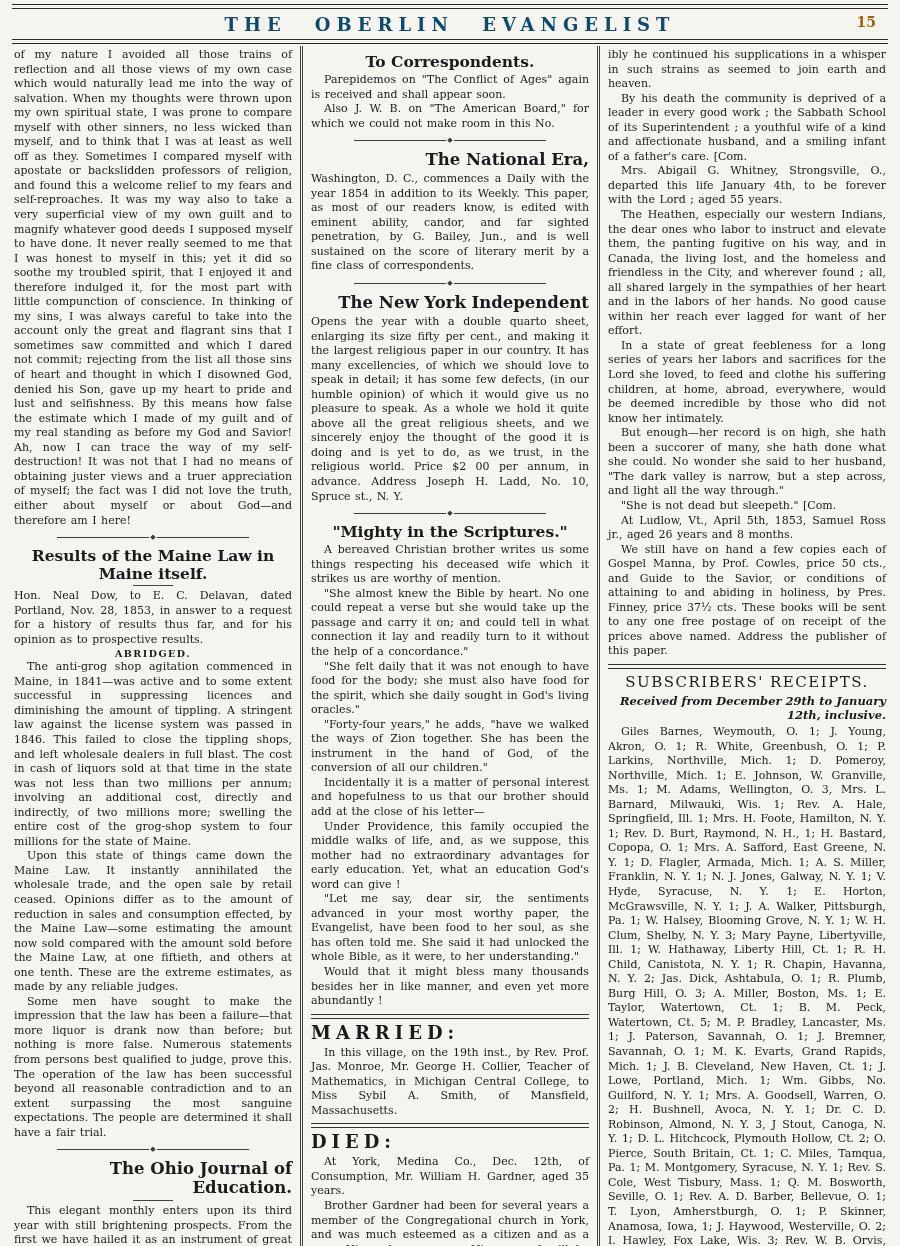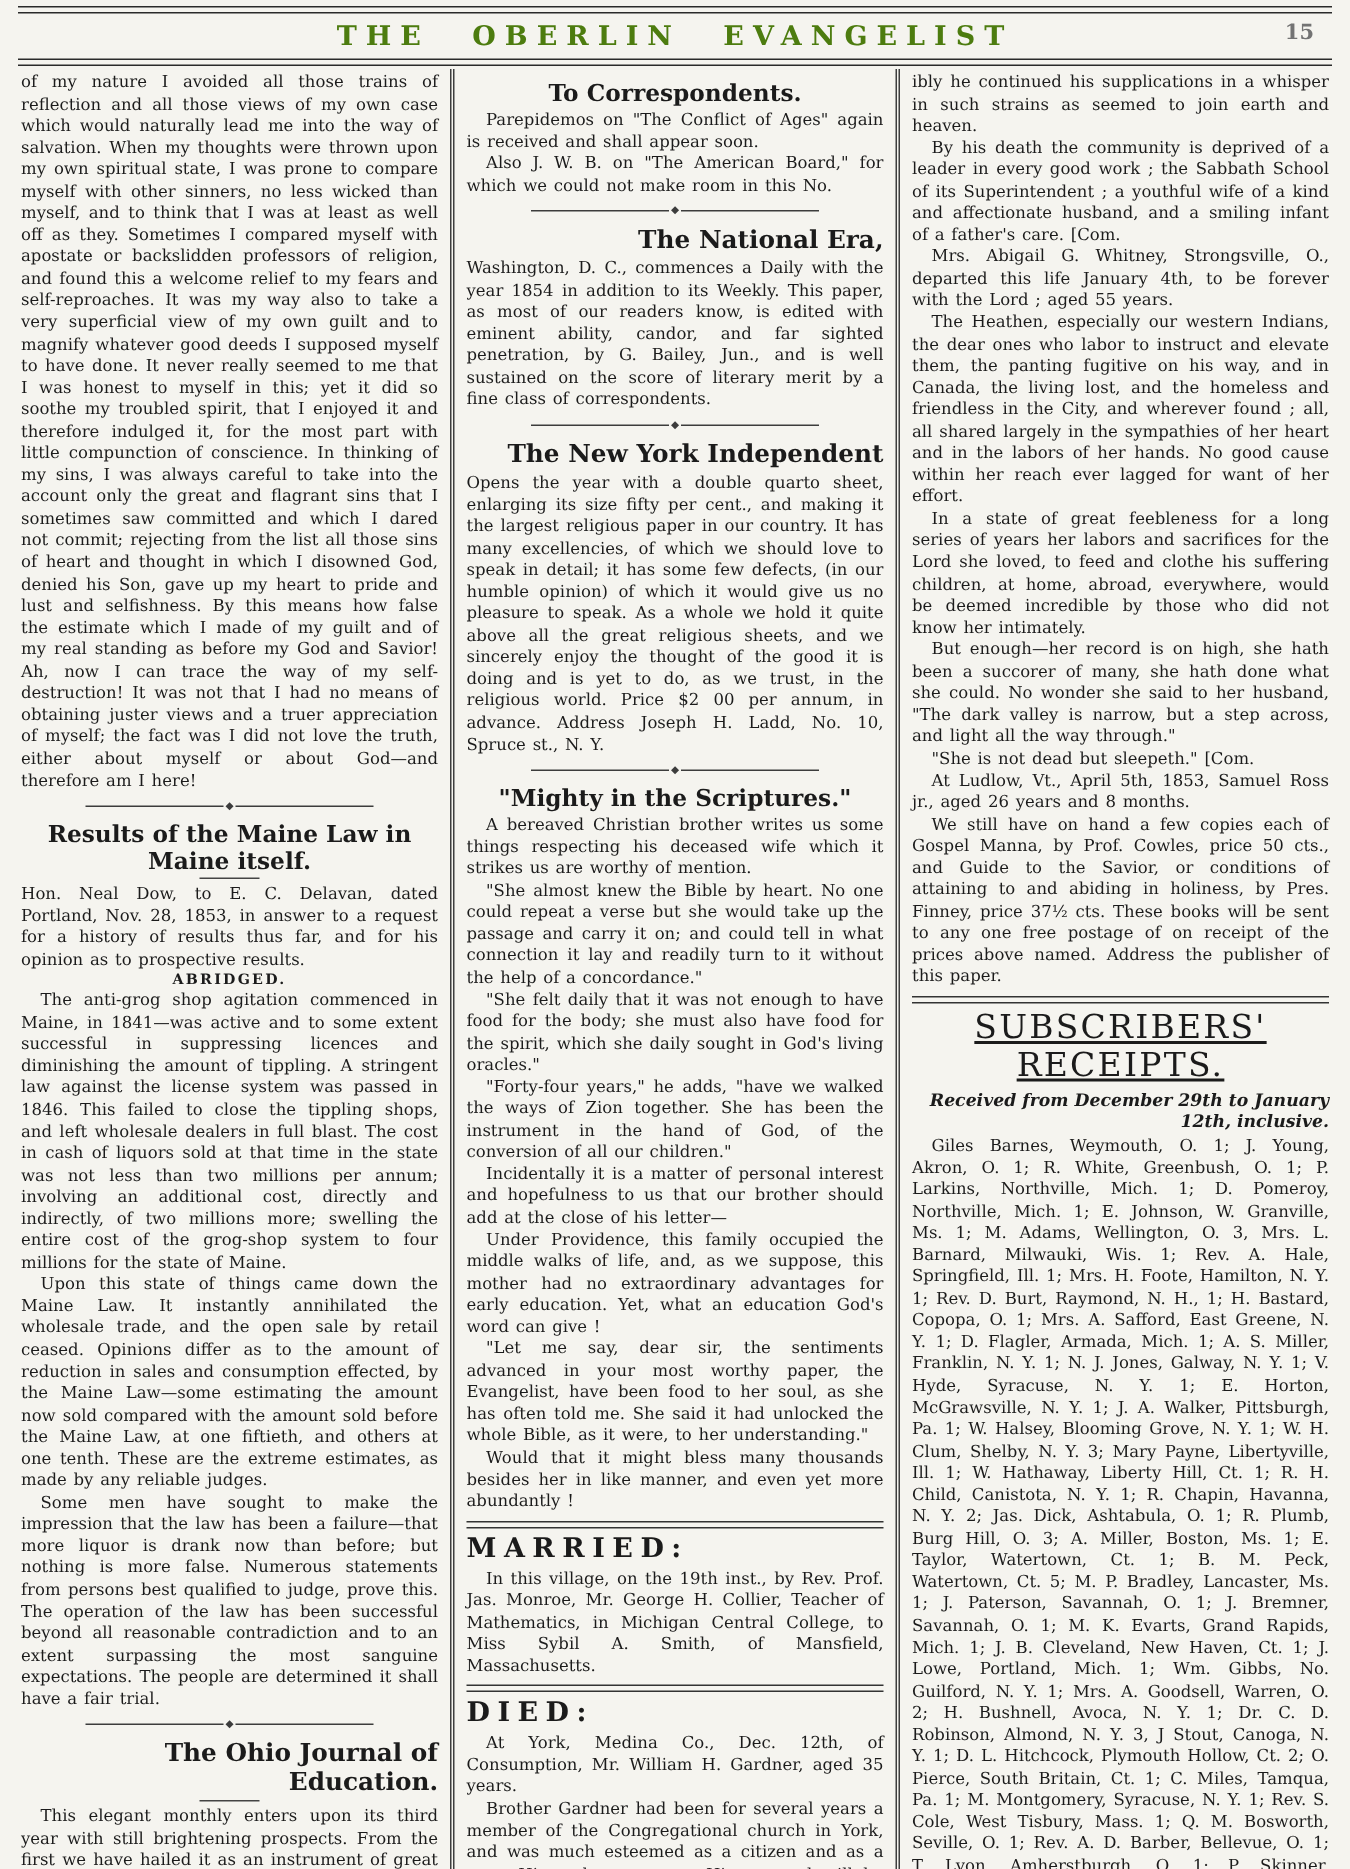--- a/index.html
+++ b/index.html
@@ -10,41 +10,41 @@
     background:#f5f4ef;
     font-family:"DejaVu Serif","Liberation Serif",serif;
     color:#1b1b1b;
     overflow:hidden;
     box-sizing:border-box;
   }
   
   .masthead { padding:4px 10px 0 10px; }
   .rule-d { height:3px; border-top:1.5px solid #2a2a2a; border-bottom:1px solid #2a2a2a; margin:0 2px; }
   .title-row { position:relative; height:30px; display:flex; align-items:center; justify-content:center; }
-  .title { font-weight:bold; font-size:18px; letter-spacing:6px; word-spacing:16px; color:#4d7c0f; }
-  .pageno { position:absolute; right:14px; top:5px; font-size:14px; font-weight:bold; color:#737373; }
+  .title { font-weight:bold; font-size:18px; letter-spacing:6px; word-spacing:16px; color:#0c4a6e; }
+  .pageno { position:absolute; right:14px; top:5px; font-size:14px; font-weight:bold; color:#a16207; }
   
   .cols { display:flex; padding:2px 6px 0 6px; box-sizing:border-box; }
   .col { flex:1 1 0; padding:2px 8px 0 8px; box-sizing:border-box; min-width:0; }
   .col + .col { border-left:3px double #3e3e3e; }
   
   .col p {
     margin:0;
     font-size:11px;
     line-height:14.55px;
     text-align:justify;
     text-indent:13px;
     word-spacing:1px;
   }
   .col p.noind { text-indent:0; }
   
   .h-art { font-size:15.5px; font-weight:bold; text-align:center; margin:5px 0 2px 0; line-height:18px; }
   .h-big { font-size:16.5px; font-weight:bold; text-align:right; margin:5px 0 3px 0; line-height:19px; }
   .h-caps { font-size:18px; font-weight:bold; letter-spacing:5px; text-align:left; margin:3px 0 3px 0; line-height:21px; }
-  .h-rec { font-size:22px; font-weight:normal; letter-spacing:1.5px; text-align:center; margin:4px 0 3px 0;text-decoration:underline; }
+  .h-rec { font-size:15px; font-weight:normal; letter-spacing:1.5px; text-align:center; margin:4px 0 3px 0; }
   .abridged { font-size:9.5px; letter-spacing:1.5px; text-align:center; margin:1px 0; font-weight:bold; }
   .headrule { width:40px; border-top:1px solid #444; margin:2px auto 3px auto; }
   .dateline { font-size:11.5px; font-style:italic; font-weight:bold; text-align:right; margin:2px 0 3px 0; }
   
   .orn { display:flex; align-items:center; justify-content:center; margin:6px 18px; }
   .orn .l { flex:0 0 38%; height:1px; background:#3c3c3c; }
   .orn .dia { font-size:7px; color:#3c3c3c; margin:0 1px; line-height:7px; }
   
   .sep-wavy { height:3px; border-top:1px solid #333; border-bottom:1.5px solid #333; margin:5px 0 2px 0; }
 </style>

